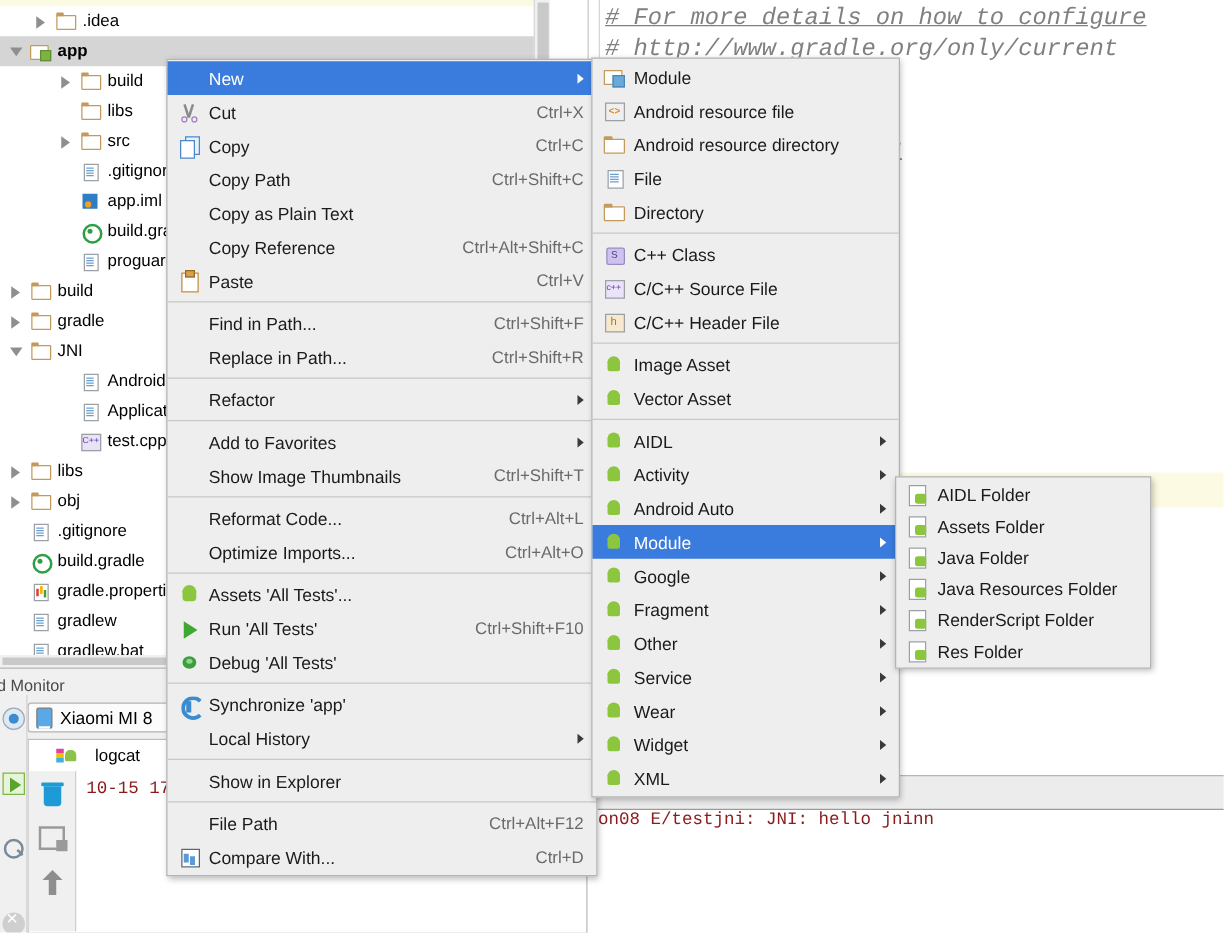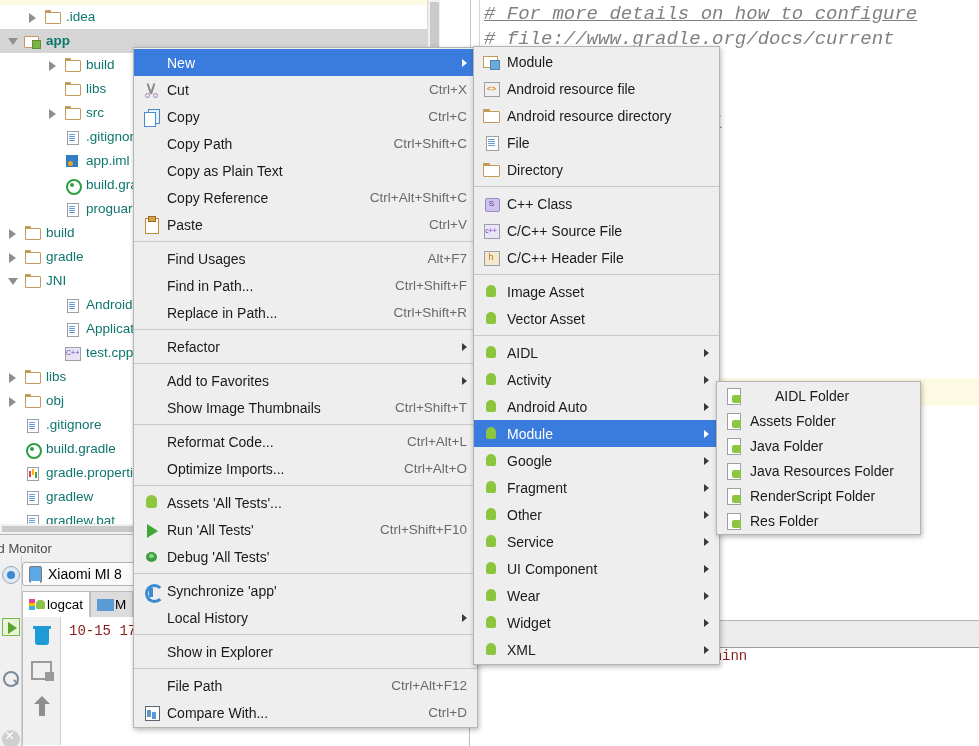--- a/index.html
+++ b/index.html
@@ -15,21 +15,21 @@
   #root { position: relative; width: 979px; height: 746px; overflow: hidden; }
 
   
   #project-tree {
     position: absolute; left: 0; top: 0; width: 440px; height: 534px;
     background: #ffffff; overflow: hidden;
   }
   .tree-row {
     position: relative; height: 24px; line-height: 24px;
     white-space: nowrap; display: flex; align-items: center;
-    font-size: 13.5px; color: #0f766e;
+    font-size: 13.5px; color: #000000;
   }
   .tree-row.sel { background: #d5d5d5; }
   .tree-row.top-partial { background: #fdfae3; height: 5px; overflow:hidden; }
   .arrow {
     width: 10px; height: 10px; margin-right: 6px; flex: none;
     position: relative;
   }
   .arrow.right::before {
     content: ""; position: absolute; left: 1px; top: 1px;
     border-left: 7px solid #8f8f8f;
@@ -163,21 +163,21 @@
   }
   .phone-icon { width:13px; height:17px; border:1.6px solid #7a7a7a; border-radius:2px;
     background:#5aa9e6; position:relative; flex:none; }
   .phone-icon::after { content:""; position:absolute; left:1px; bottom:-1px; width:9px; height:2px; background:#fff; }
   #device-name { font-size:14px; color:#000; white-space:nowrap; }
 
   #tabs-row {
     position:absolute; left:22px; top:56px; height:26px; display:flex; align-items:flex-end;
   }
   .mon-tab {
-    height:26px; padding:0 6px; display:flex; align-items:center; gap:1px;
+    height:26px; padding:0 22px; display:flex; align-items:center; gap:14px;
     font-size:13.5px; color:#000; background:#dcdcdc; border:1px solid #bdbdbd;
     border-bottom:none;
   }
   .mon-tab.active { background:#ffffff; border-color:#bdbdbd; }
   .logcat-icon { width:17px; height:13px; flex:none; position:relative; }
   .logcat-icon::before {
     content:""; position:absolute; left:0; top:1px; width:6px; height:11px;
     background:linear-gradient(#e040a0 0 33%, #f0c000 33% 66%, #40b0e0 66% 100%);
   }
   .logcat-icon::after {
@@ -535,21 +535,21 @@
     <div id="tree-scroll-h">
       <div id="tree-scroll-h-thumb"></div>
     </div>
   </div>
 
   <div id="editor">
     <div id="editor-gutter"></div>
     <div id="hl-line"></div>
     <div id="editor-lines">
         <div class="code-line" style="top: 3px; text-decoration: underline;"># For more details on how to configure</div>
-        <div class="code-line" style="top: 28px;"># file://www.gradle.org/docs/current</div>
+        <div class="code-line" style="top: 28px;"># http://www.gradle.org/only/current</div>
         <div class="code-line" style="top: 56px;"></div>
         <div class="code-line" style="top: 84px;">JVM arguments used</div>
         <div class="code-line" style="top: 112px;">  particularly useful</div>
         <div class="code-line" style="top: 140px;">  -Xmx10248m -XX:Max</div>
         <div class="code-line" style="top: 168px;">args=-Xmx2048m -XX:</div>
         <div class="code-line" style="top: 196px;"></div>
         <div class="code-line" style="top: 238px;">d, Gradle will run</div>
         <div class="code-line" style="top: 266px;">ould only be used w</div>
         <div class="code-line" style="top: 294px;">dle.org/docs/curren</div>
         <div class="code-line" style="top: 322px;">allel=true</div>
@@ -640,26 +640,20 @@
       </div>
       <div class="mi">
         <span class="mi-icon ic-paste"></span>
         <span class="mi-label">Paste</span>
         <span class="mi-spacer"></span>
         <span class="mi-short">Ctrl+V</span>
       </div>
       <div class="msep"></div>
       <div class="mi">
         <span class="mi-icon "></span>
-        <span class="mi-label">Find Usages</span>
-        <span class="mi-spacer"></span>
-        <span class="mi-short">Alt+F7</span>
-      </div>
-      <div class="mi">
-        <span class="mi-icon "></span>
         <span class="mi-label">Find in Path...</span>
         <span class="mi-spacer"></span>
         <span class="mi-short">Ctrl+Shift+F</span>
       </div>
       <div class="mi">
         <span class="mi-icon "></span>
         <span class="mi-label">Replace in Path...</span>
         <span class="mi-spacer"></span>
         <span class="mi-short">Ctrl+Shift+R</span>
       </div>
@@ -843,46 +837,40 @@
         <span class="mi-arrow"></span>
       </div>
       <div class="mi">
         <span class="mi-icon ic-android-sm"></span>
         <span class="mi-label">Service</span>
         <span class="mi-spacer"></span>
         <span class="mi-arrow"></span>
       </div>
       <div class="mi">
         <span class="mi-icon ic-android-sm"></span>
-        <span class="mi-label">UI Component</span>
-        <span class="mi-spacer"></span>
-        <span class="mi-arrow"></span>
-      </div>
-      <div class="mi">
-        <span class="mi-icon ic-android-sm"></span>
         <span class="mi-label">Wear</span>
         <span class="mi-spacer"></span>
         <span class="mi-arrow"></span>
       </div>
       <div class="mi">
         <span class="mi-icon ic-android-sm"></span>
         <span class="mi-label">Widget</span>
         <span class="mi-spacer"></span>
         <span class="mi-arrow"></span>
       </div>
       <div class="mi">
         <span class="mi-icon ic-android-sm"></span>
         <span class="mi-label">XML</span>
         <span class="mi-spacer"></span>
         <span class="mi-arrow"></span>
       </div>
     </div>
 
   <div class="menu" id="folder-submenu" style="left:716px; top:381px; width:205px;">
-      <div class="mi" style="height: 25px; gap: 25px;">
+      <div class="mi" style="height: 25px;">
         <span class="mi-icon ic-folderdoc"></span>
         <span class="mi-label">AIDL Folder</span>
       </div>
       <div class="mi" style="height: 25px;">
         <span class="mi-icon ic-folderdoc"></span>
         <span class="mi-label">Assets Folder</span>
       </div>
       <div class="mi" style="height: 25px;">
         <span class="mi-icon ic-folderdoc"></span>
         <span class="mi-label">Java Folder</span>

